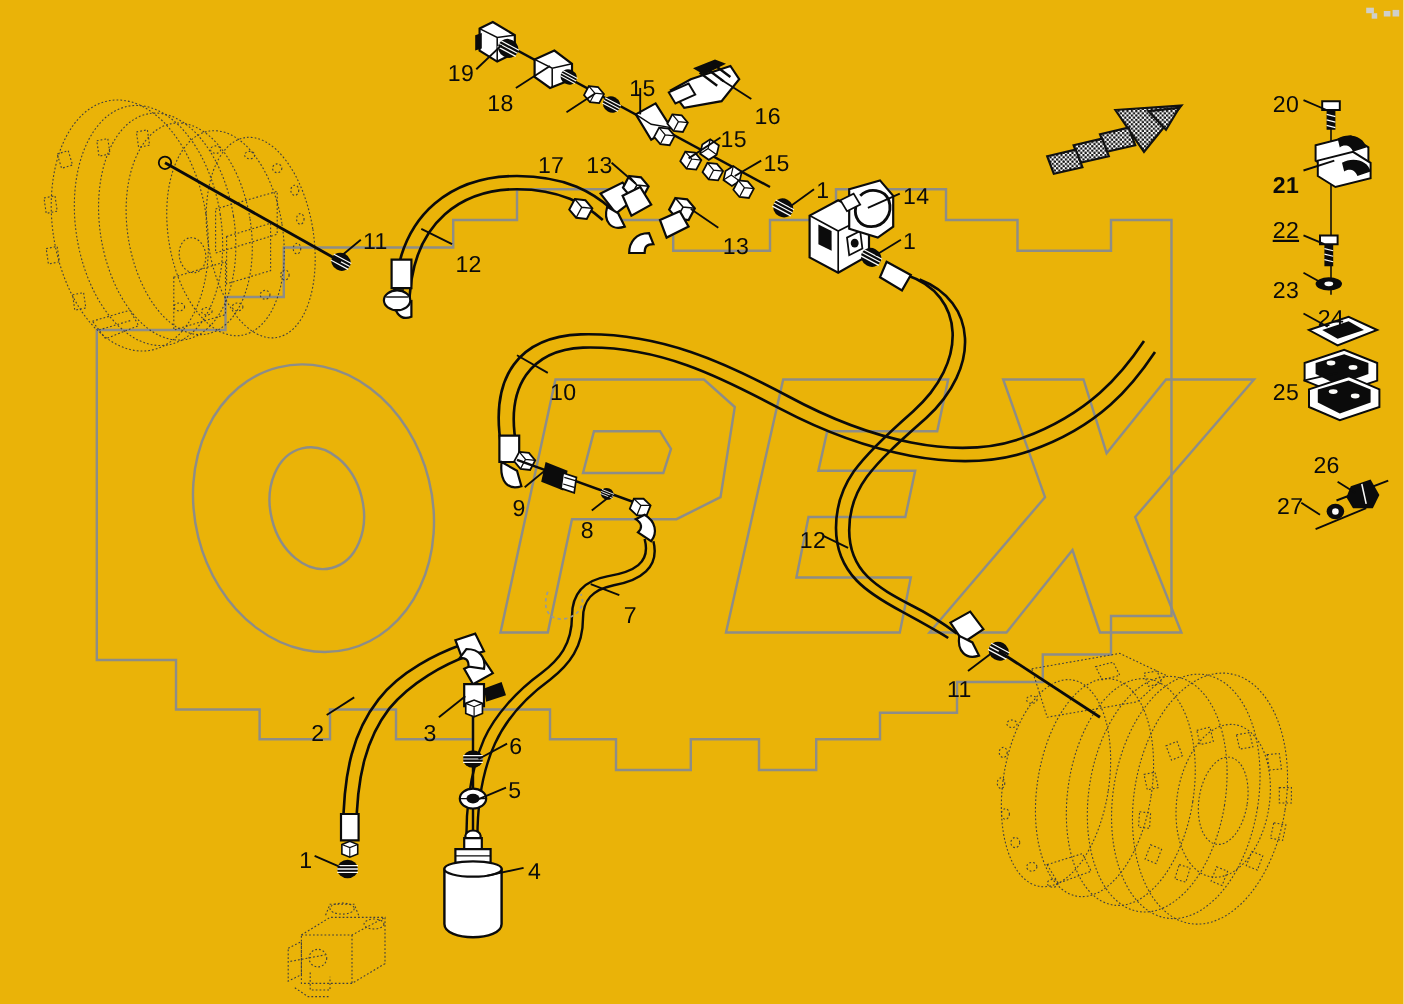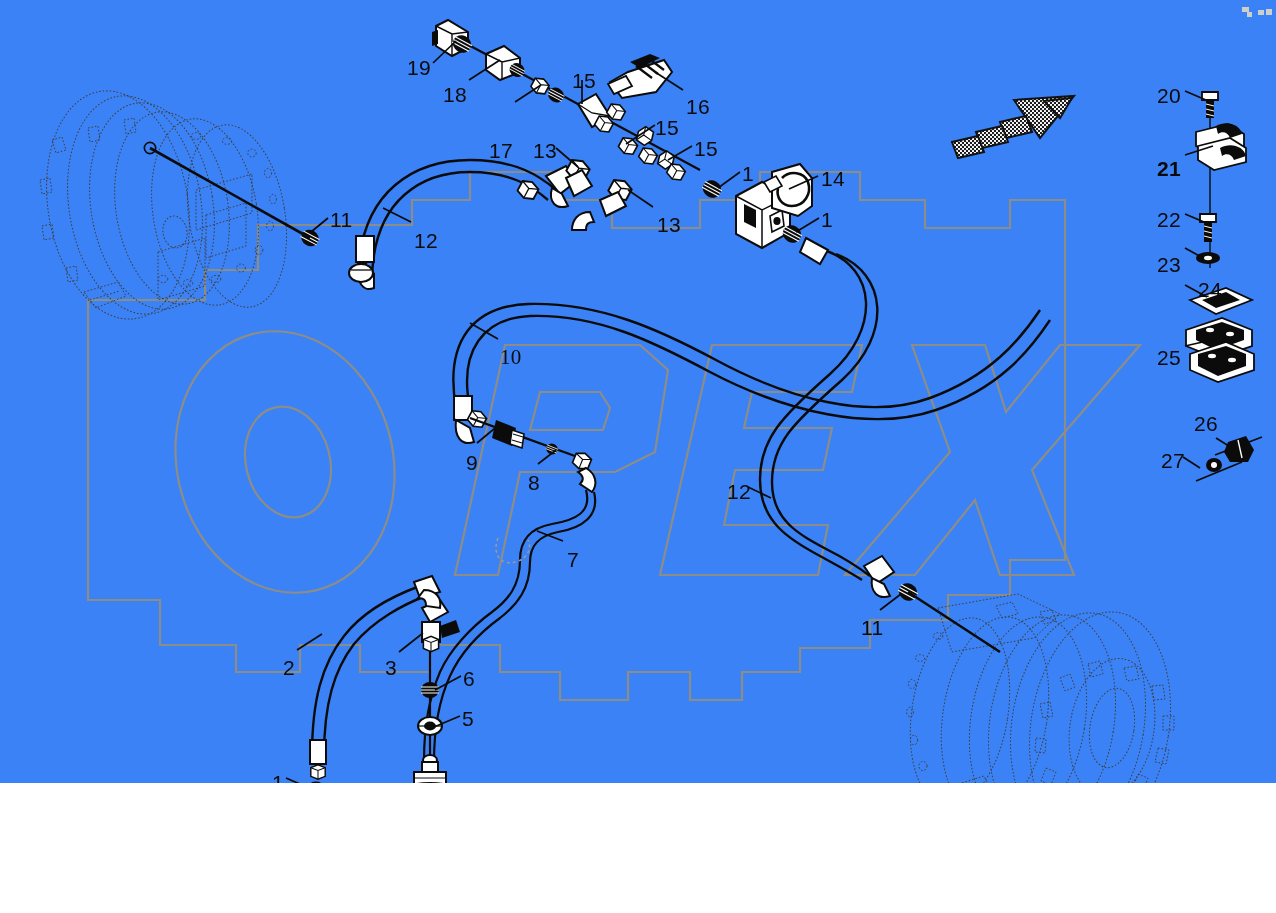--- a/index.html
+++ b/index.html
@@ -1,21 +1,21 @@
 <!DOCTYPE html>
 <html><head>
 <meta charset="utf-8">
 <title>Hydraulic Brake Line Parts Diagram</title>
 <style>
   html,body{margin:0;padding:0;background:#ffffff;}
   body{font-family:"Liberation Sans", sans-serif;}
   #sheet{
     position:relative;
-    width:1276px;height:783px;
-    background:#3b82f6;
+    width:1276px;height:913px;
+    background:#eab308;
     overflow:hidden;
   }
   #sheet svg{position:absolute;top:0;left:0;width:1276px;height:913px;}
   .callout{
     position:absolute;
     font-family:"Liberation Sans", sans-serif;
     font-size:21px;
     color:#0b0b0b;
     line-height:1;
     white-space:nowrap;
@@ -428,35 +428,35 @@
       <div class="callout" style="left: 686px; top: 96px;">16</div>
       <div class="callout" style="left: 655px; top: 117px;">15</div>
       <div class="callout" style="left: 694px; top: 138px;">15</div>
       <div class="callout" style="left: 533px; top: 140px;">13</div>
       <div class="callout" style="left: 657px; top: 214px;">13</div>
       <div class="callout" style="left: 742px; top: 163px;">1</div>
       <div class="callout" style="left: 821px; top: 168px;">14</div>
       <div class="callout" style="left: 821px; top: 209px;">1</div>
       <div class="callout" style="left: 330px; top: 209px;">11</div>
       <div class="callout" style="left: 414px; top: 230px;">12</div>
-      <div class="callout" style="left: 500px; top: 347px; font-family: Liberation Serif, serif;">10</div>
+      <div class="callout" style="left: 500px; top: 347px;">10</div>
       <div class="callout" style="left: 466px; top: 452px;">9</div>
       <div class="callout" style="left: 528px; top: 472px;">8</div>
       <div class="callout" style="left: 727px; top: 481px;">12</div>
       <div class="callout" style="left: 567px; top: 549px;">7</div>
       <div class="callout" style="left: 861px; top: 617px;">11</div>
       <div class="callout" style="left: 283px; top: 657px;">2</div>
       <div class="callout" style="left: 385px; top: 657px;">3</div>
       <div class="callout" style="left: 463px; top: 668px;">6</div>
       <div class="callout" style="left: 462px; top: 708px;">5</div>
       <div class="callout" style="left: 480px; top: 782px;">4</div>
       <div class="callout" style="left: 272px; top: 772px;">1</div>
       <div class="callout" style="left: 1157px; top: 85px;">20</div>
       <div class="callout" style="left: 1157px; top: 158px; font-weight: bold;">21</div>
-      <div class="callout" style="left: 1157px; top: 209px;">22</div>
+      <div class="callout" style="left: 1157px; top: 199px; text-decoration: underline;">22</div>
       <div class="callout" style="left: 1157px; top: 243px; margin-top: 11px;">23</div>
       <div class="callout" style="left: 1157px; top: 279px; margin-left: 41px;">24</div>
       <div class="callout" style="left: 1157px; top: 347px;">25</div>
       <div class="callout" style="left: 1194px; top: 413px; text-align: right;">26</div>
       <div class="callout" style="left: 1161px; top: 450px;">27</div>
     </div>
 
 </div>
 
 </body></html>

